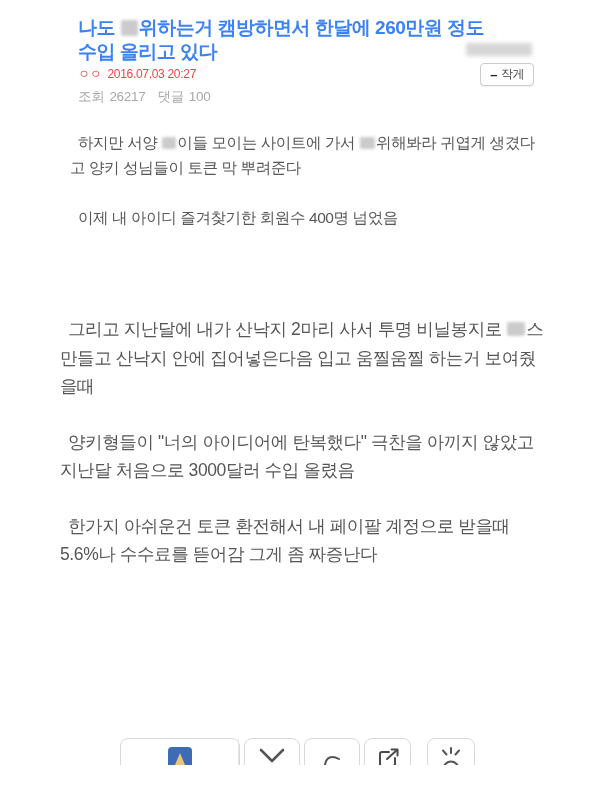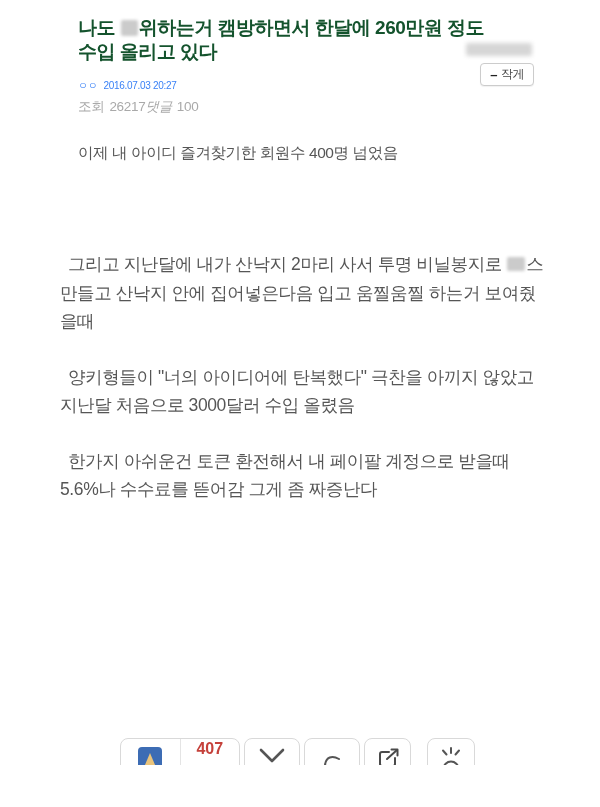--- a/index.html
+++ b/index.html
@@ -9,28 +9,28 @@
     font-family:"Liberation Sans","DejaVu Sans",sans-serif;
     color:#555;
     -webkit-font-smoothing:antialiased;
   }
   .page{position:relative;width:600px;height:807px;}
 
   
   .post-header{position:relative;padding:16px 0 0 0;}
   .post-title{
     margin:0 110px 0 78px;
-    font-size:19px;line-height:24px;font-weight:700;color:#14532d;
+    font-size:19px;line-height:24px;font-weight:700;color:#3b82f6;
     letter-spacing:-0.5px;
   }
-  .meta-line1{margin:15px 0 0 78px;font-size:10px;color:#3b82f6;letter-spacing:-0.3px;}
+  .meta-line1{margin:2px 0 0 78px;font-size:12px;color:#ef4444;letter-spacing:-0.3px;}
   .meta-line2{margin:5px 0 0 78px;font-size:13.5px;color:#a9a9a9;letter-spacing:-0.3px;}
   .meta-line1 .sep{display:inline-block;width:6px;}
   .meta-line2 .num{margin-left:5px;}
-  .meta-line2 .lbl2{font-style:italic;}
+  .meta-line2 .lbl2{margin-left:12px;}
 
   .author-blur{
     position:absolute;top:43px;right:68px;width:66px;height:13px;
     background:#d6d6d6;border-radius:2px;filter:blur(2px);
   }
   .size-btn{
     position:absolute;top:63px;right:66px;
     height:23px;padding:0 9px;
     background:#fff;border:1px solid #cccccc;border-radius:4px;
     box-shadow:0 1px 1px rgba(0,0,0,.06);
@@ -102,20 +102,21 @@
 
     <div class="author-blur"></div>
 
     <button class="size-btn">
       <span class="minus">–</span>
       <span>작게</span>
     </button>
   </header>
 
   <section class="body-upper">
+      <p><span>하지만 서양 </span><span class="censor" style="width: 14px;"></span><span>이들 모이는 사이트에 가서 </span><span class="censor" style="width: 15px;"></span><span>위해봐라  귀엽게 생겼다고 양키 성님들이 토큰 막 뿌려준다</span></p>
       <p><span>이제 내 아이디 즐겨찾기한 회원수 400명 넘었음</span></p>
     </section>
 
   <div class="gap-block"></div>
 
   <section class="body-lower">
       <p><span>그리고 지난달에 내가 산낙지 2마리 사서  투명 비닐봉지로 </span><span class="censor" style="width: 18px;"></span><span>스 만들고 산낙지 안에 집어넣은다음 입고 움찔움찔 하는거 보여줬을때</span></p>
       <p><span>양키형들이 "너의 아이디어에 탄복했다"  극찬을 아끼지 않았고  지난달 처음으로 3000달러 수입 올렸음</span></p>
       <p><span>한가지 아쉬운건  토큰 환전해서 내 페이팔 계정으로 받을때 5.6%나 수수료를 뜯어감   그게 좀 짜증난다</span></p>
     </section>
@@ -125,21 +126,20 @@
 
       <button class="tb-btn btn-upvote">
         <span class="cell icon-cell">
           <svg class="tb-icon" width="28" height="39" viewBox="0 0 28 39">
             <rect x="2" y="1" width="24" height="22" rx="4" fill="#3d6cb4"></rect>
             <polygon points="1,23 7,15 9,23" fill="#3d6cb4"></polygon>
             <polygon points="27,23 21,15 19,23" fill="#3d6cb4"></polygon>
             <polygon points="14,7 22,26 6,26" fill="#eac47c"></polygon>
           </svg>
         </span>
-        <span class="cell count">407</span>
       </button>
 
       <button class="tb-btn btn-downvote">
         <svg class="tb-icon" width="28" height="18" viewBox="0 0 28 18">
           <polyline points="3,3 14,14 25,3" fill="none" stroke="#555555" stroke-width="2.6" stroke-linecap="round" stroke-linejoin="round"></polyline>
         </svg>
       </button>
 
       <button class="tb-btn btn-partial">
         <svg class="tb-icon" width="18" height="14" viewBox="0 0 18 14">

